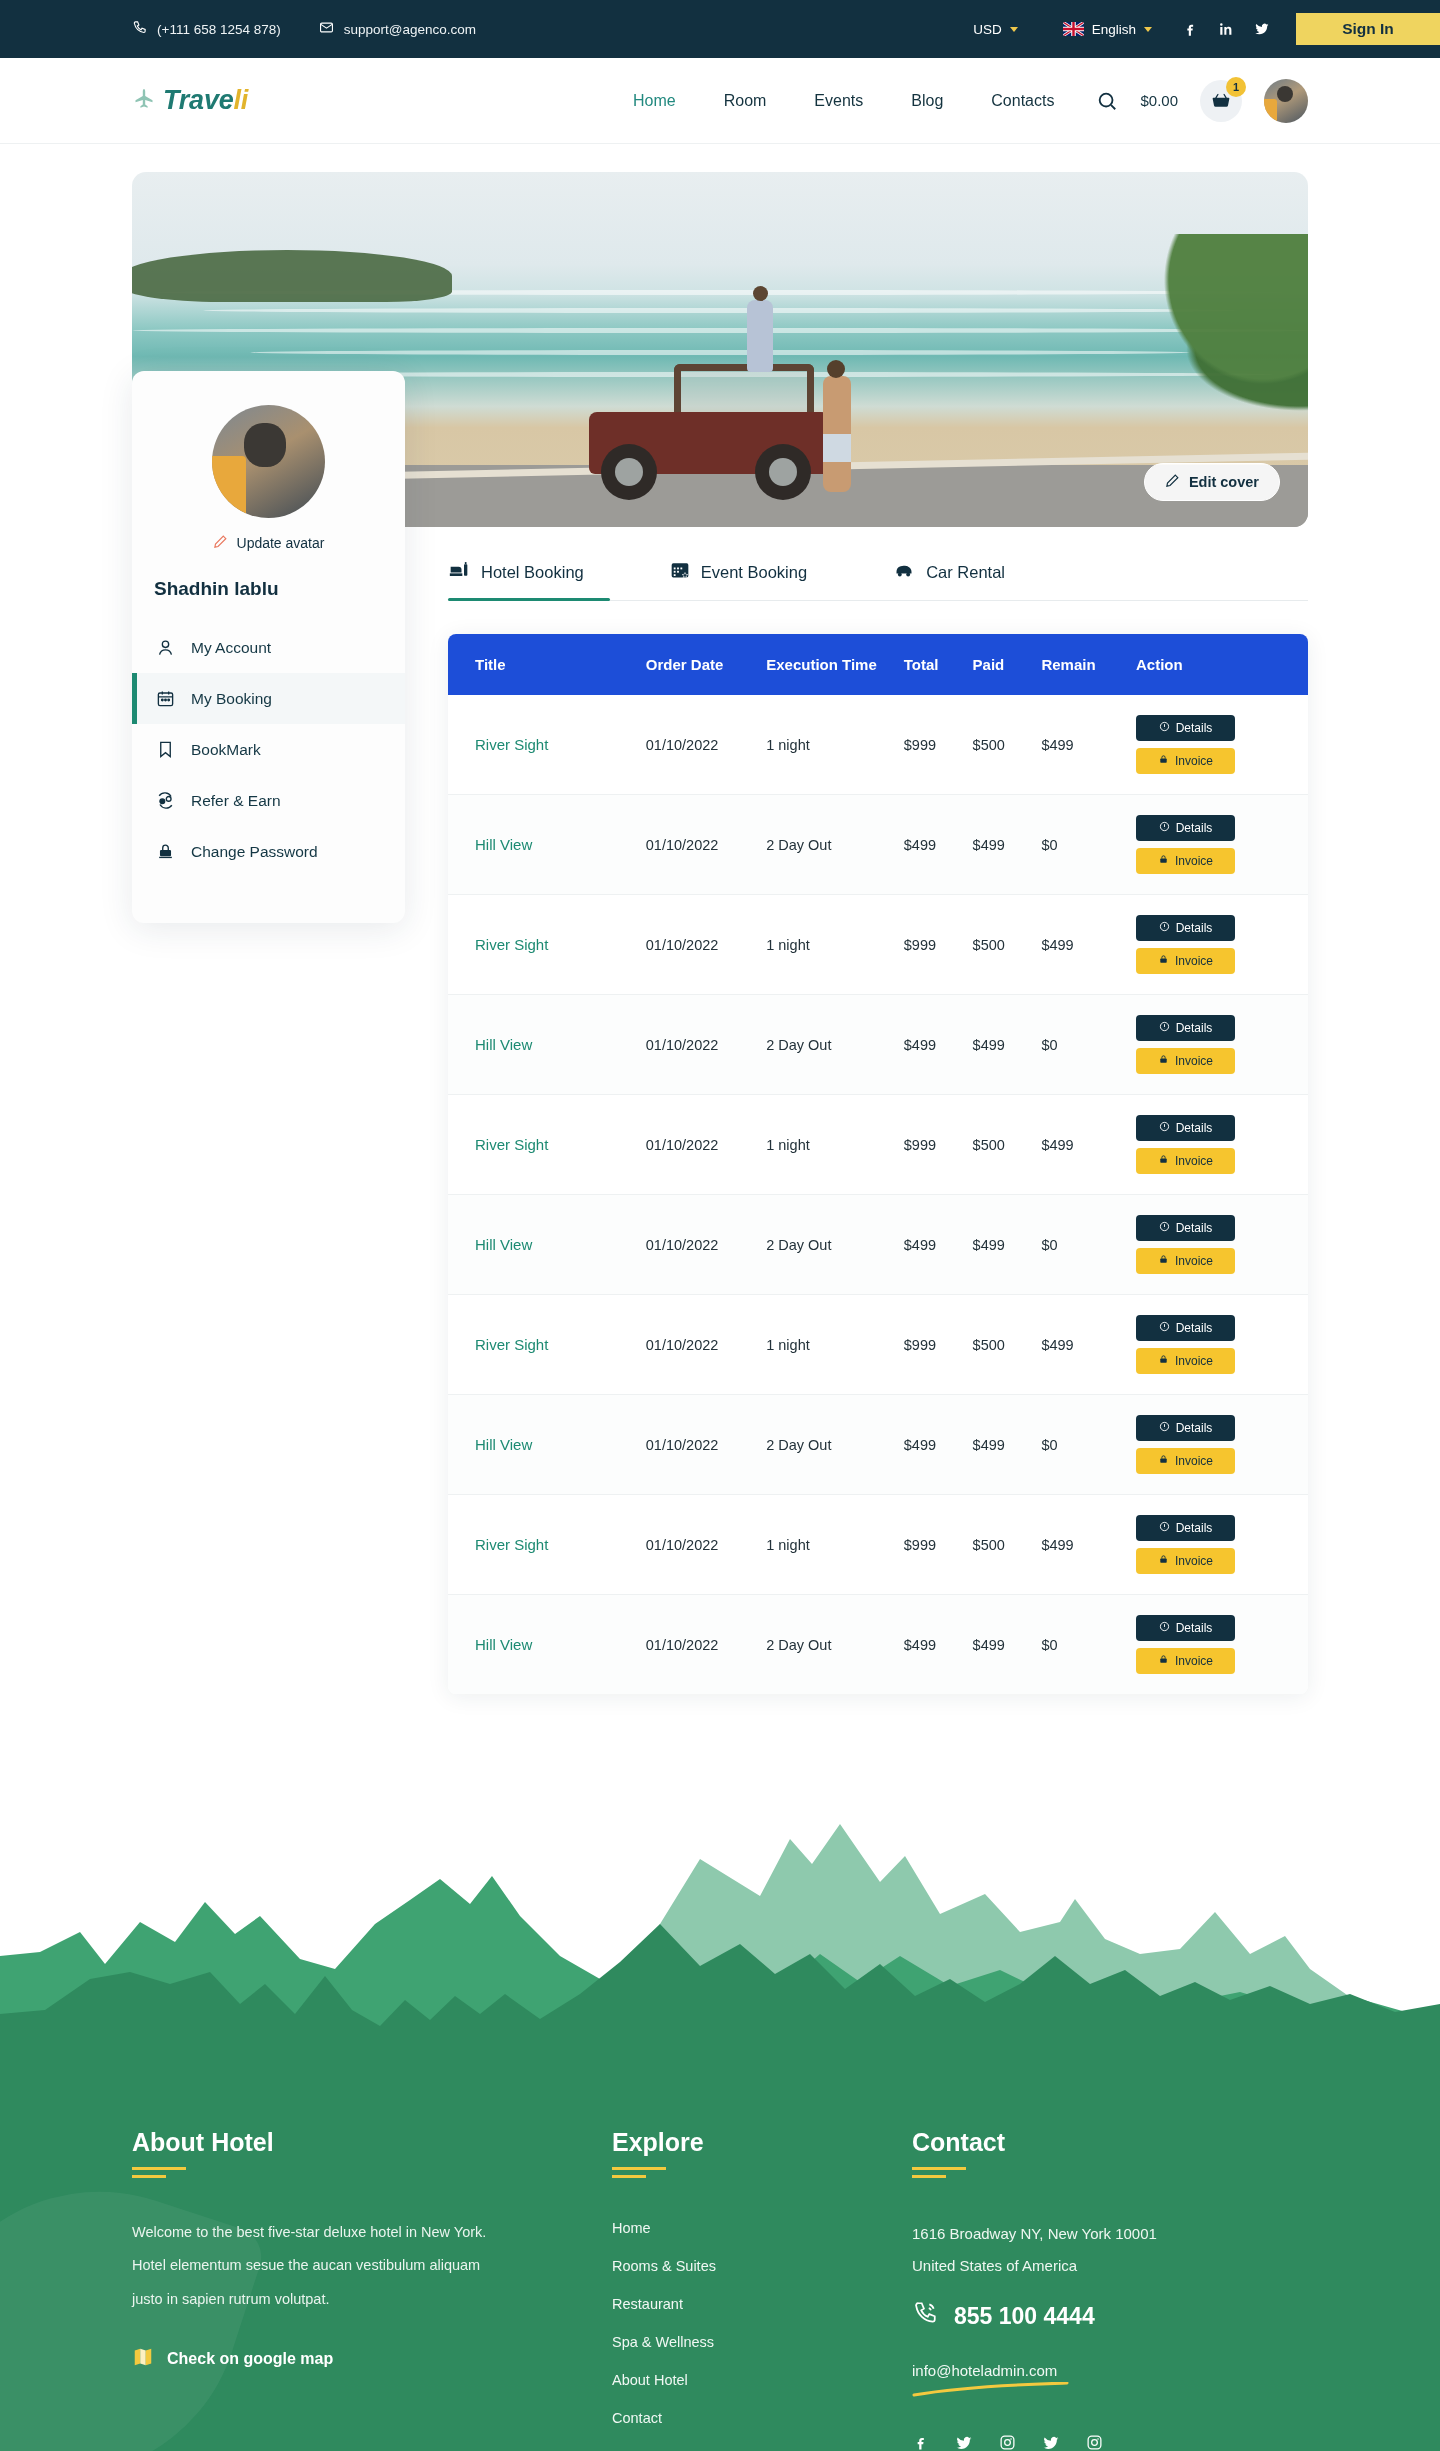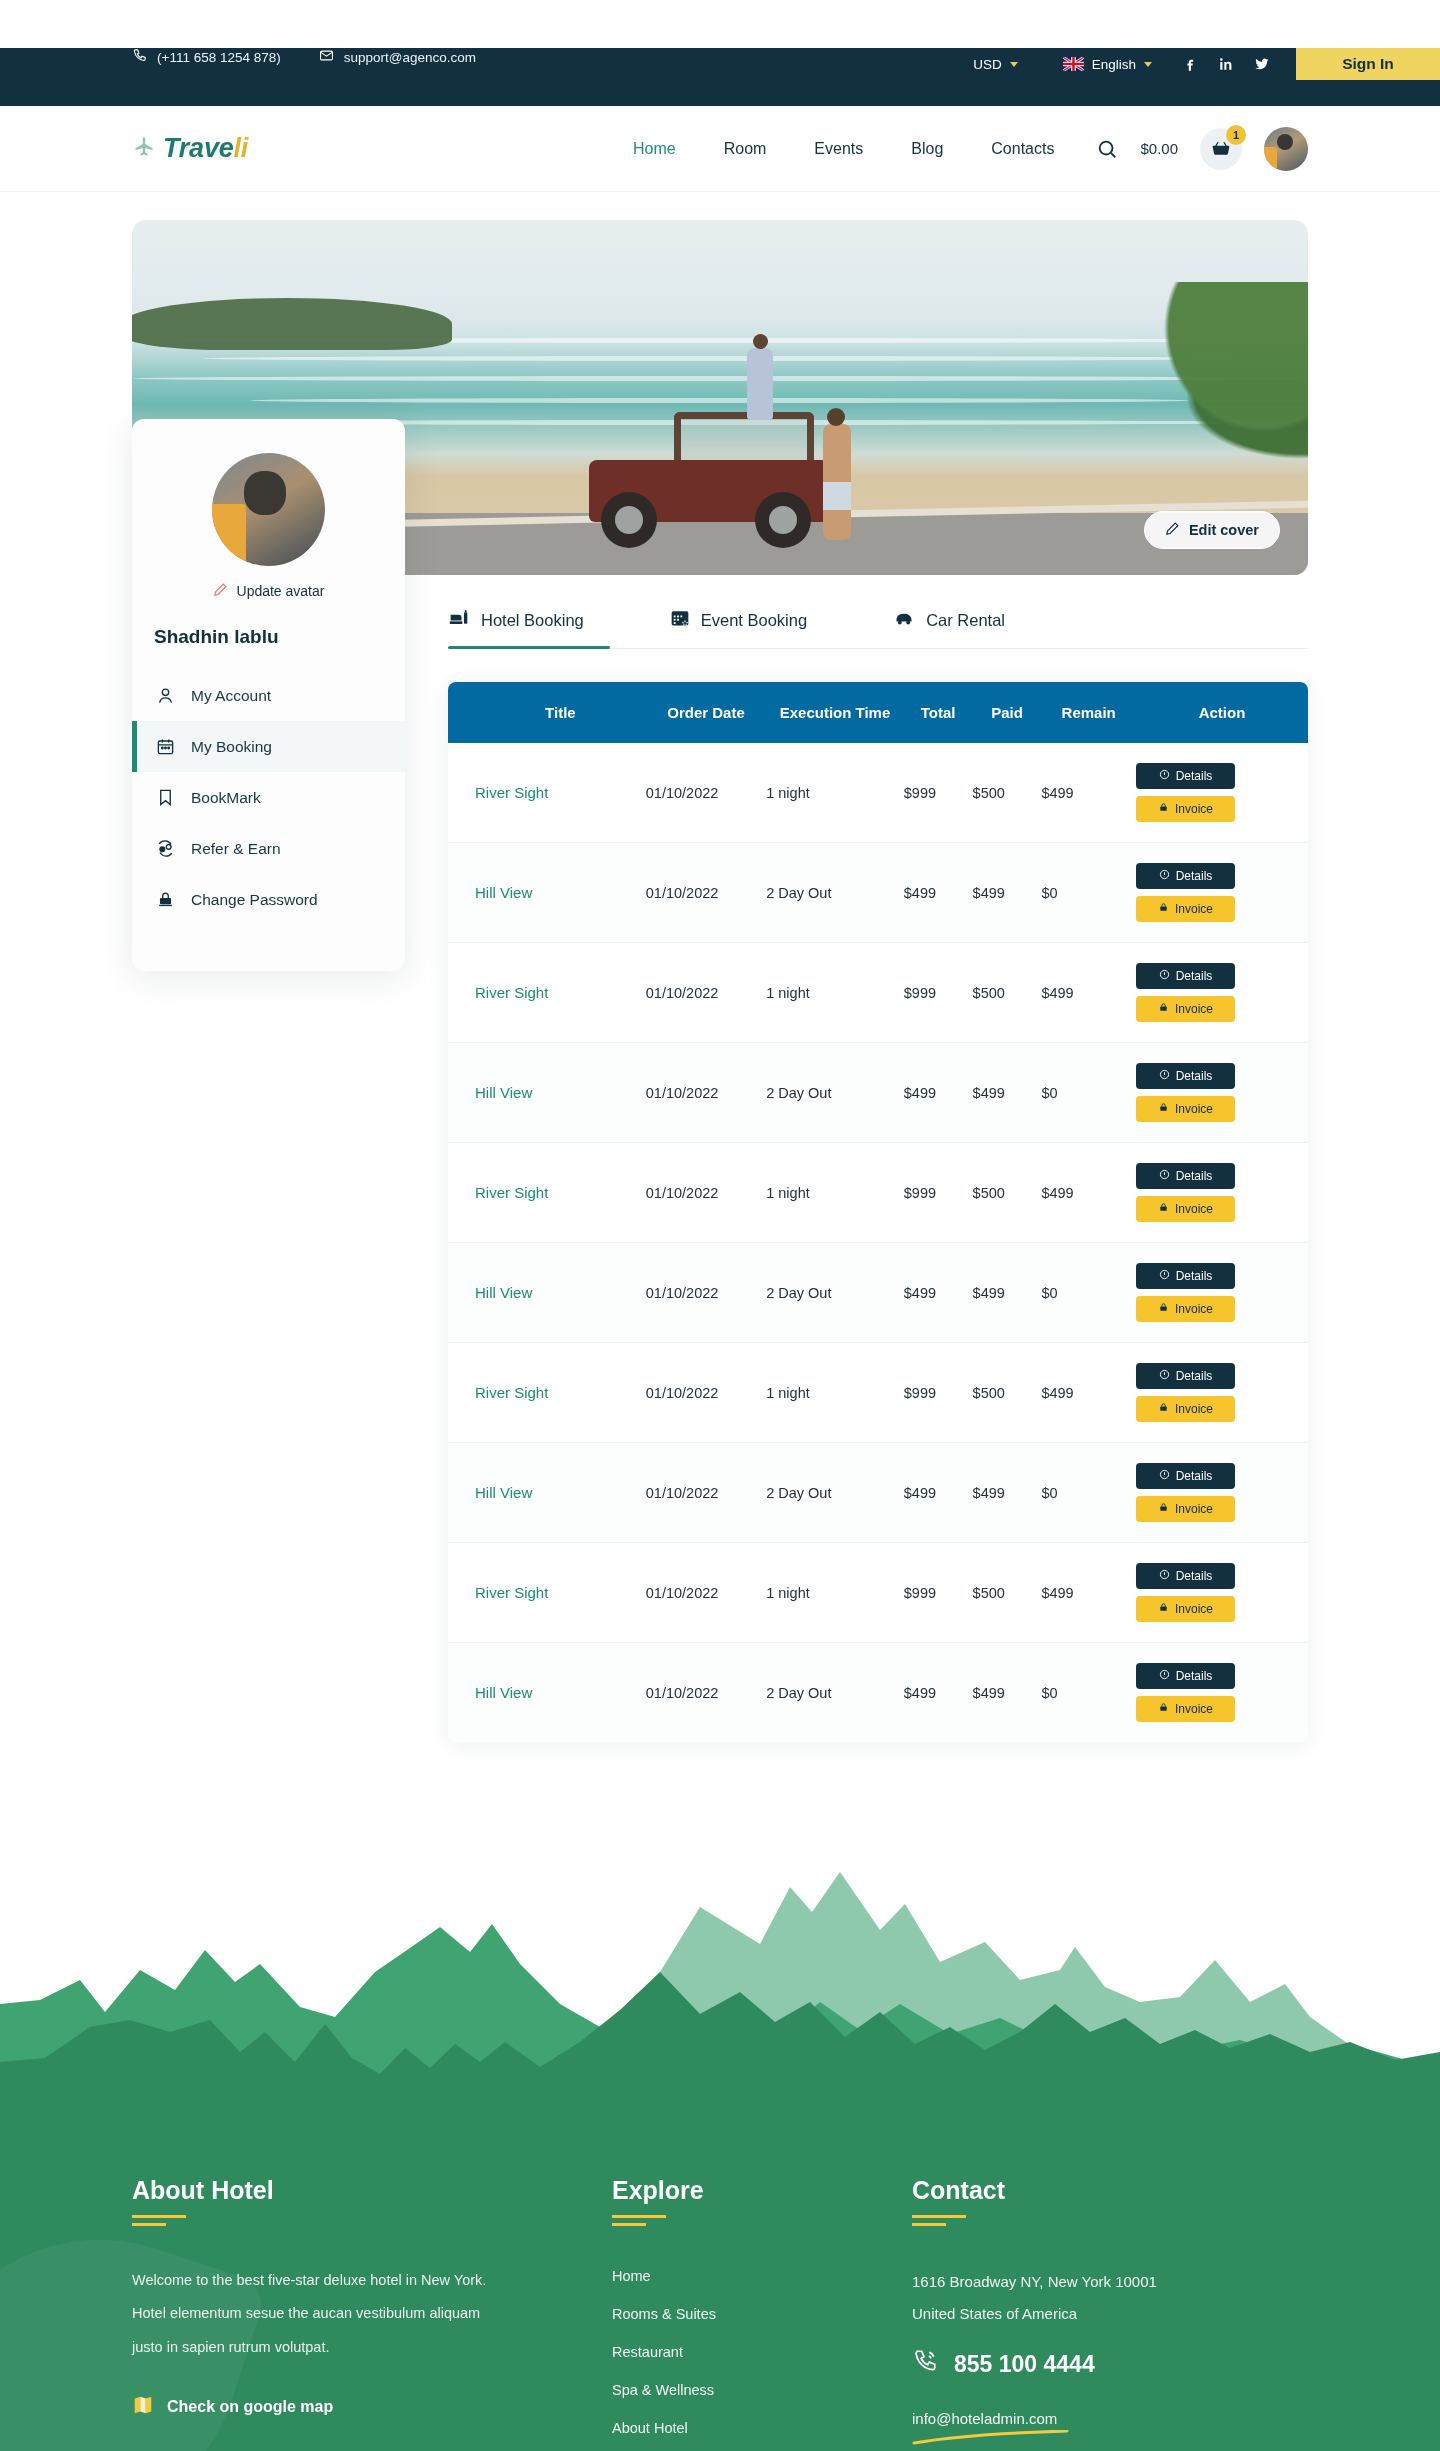--- a/index.html
+++ b/index.html
@@ -10,24 +10,23 @@
     color: #113A४7;
     color: #10313f;
     -webkit-font-smoothing: antialiased;
   }
 
   
   .topbar {
     height: 58px;
     background: #123040;
     display: flex;
-    align-items: flex-start;
+    align-items: center;
     color: #ffffff;
     font-size: 14px;
-    margin-top: 48px;
   }
   .topbar-left {
     display: flex;
     align-items: center;
     gap: 38px;
     padding-left: 132px;
     flex: 1;
   }
   .tb-item { display: flex; align-items: center; gap: 10px; color: #eef3f5; font-size: 13.5px; }
   .tb-item svg { flex: none; }
@@ -197,22 +196,22 @@
   .tab.active::after {
     content: ""; position: absolute; left: 0; right: 0; bottom: -1px; height: 3.5px;
     background: #1d8a72; border-radius: 2px;
   }
   .table-wrap {
     margin-top: 33px; border-radius: 8px; overflow: hidden;
     box-shadow: 0 3px 22px rgba(25,50,65,.08); background: #fff;
   }
   table { width: 100%; border-collapse: collapse; }
   thead th {
-    background: #0369a1; color: #ffffff; font-size: 15px; font-weight: bold;
-    text-align: center; padding: 22px 0 22px 0;
+    background: #1d4ed8; color: #ffffff; font-size: 15px; font-weight: bold;
+    text-align: left; padding: 22px 0 22px 0;
   }
   thead th:first-child { padding-left: 27px; }
   tbody td {
     font-size: 14.5px; color: #23323a; padding: 20px 0;
     border-bottom: 1px solid #eef1f2; vertical-align: middle;
   }
   tbody tr:nth-child(even) td { background: #fcfdfd; }
   tbody tr:last-child td { border-bottom: none; }
   td.c-title { padding-left: 27px; }
   .link-title { color: #1d8a72; font-size: 15px; cursor: pointer; }

